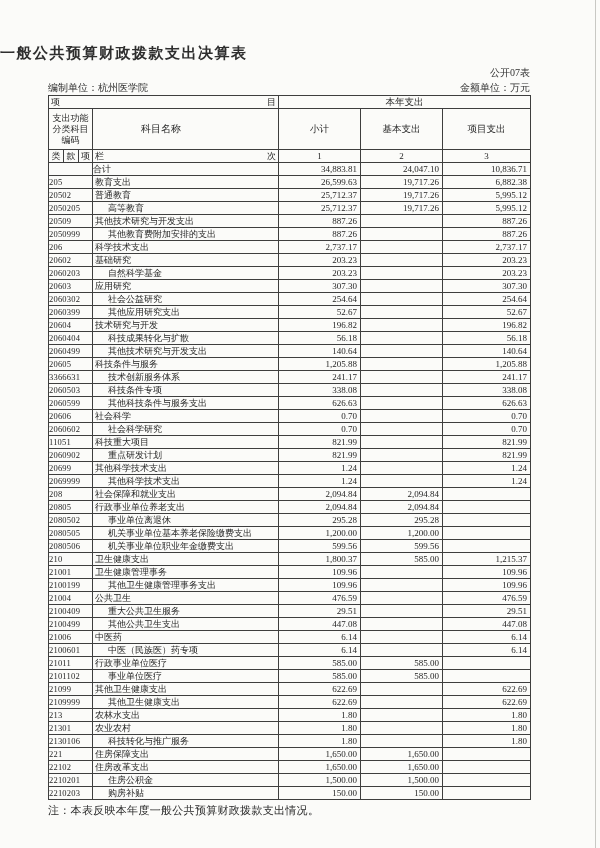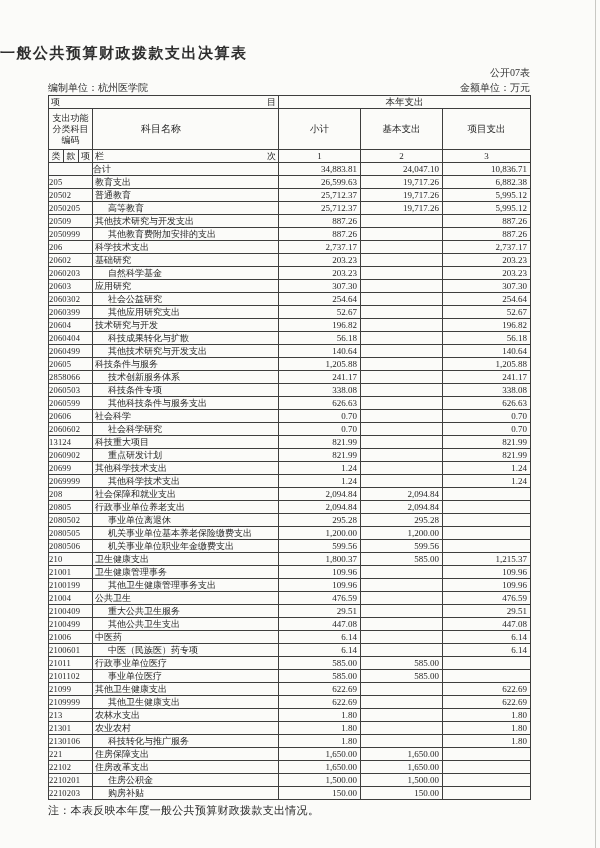--- a/index.html
+++ b/index.html
@@ -223,21 +223,21 @@
         <td class="num">140.64</td>
       </tr>
       <tr>
         <td class="code" colspan="3">20605</td>
         <td class="name">科技条件与服务</td>
         <td class="num">1,205.88</td>
         <td class="num"></td>
         <td class="num">1,205.88</td>
       </tr>
       <tr>
-        <td class="code" colspan="3">2858066</td>
+        <td class="code" colspan="3">3366631</td>
         <td class="name ind">技术创新服务体系</td>
         <td class="num">241.17</td>
         <td class="num"></td>
         <td class="num">241.17</td>
       </tr>
       <tr>
         <td class="code" colspan="3">2060503</td>
         <td class="name ind">科技条件专项</td>
         <td class="num">338.08</td>
         <td class="num"></td>
@@ -258,21 +258,21 @@
         <td class="num">0.70</td>
       </tr>
       <tr>
         <td class="code" colspan="3">2060602</td>
         <td class="name ind">社会科学研究</td>
         <td class="num">0.70</td>
         <td class="num"></td>
         <td class="num">0.70</td>
       </tr>
       <tr>
-        <td class="code" colspan="3">13124</td>
+        <td class="code" colspan="3">11051</td>
         <td class="name">科技重大项目</td>
         <td class="num">821.99</td>
         <td class="num"></td>
         <td class="num">821.99</td>
       </tr>
       <tr>
         <td class="code" colspan="3">2060902</td>
         <td class="name ind">重点研发计划</td>
         <td class="num">821.99</td>
         <td class="num"></td>

